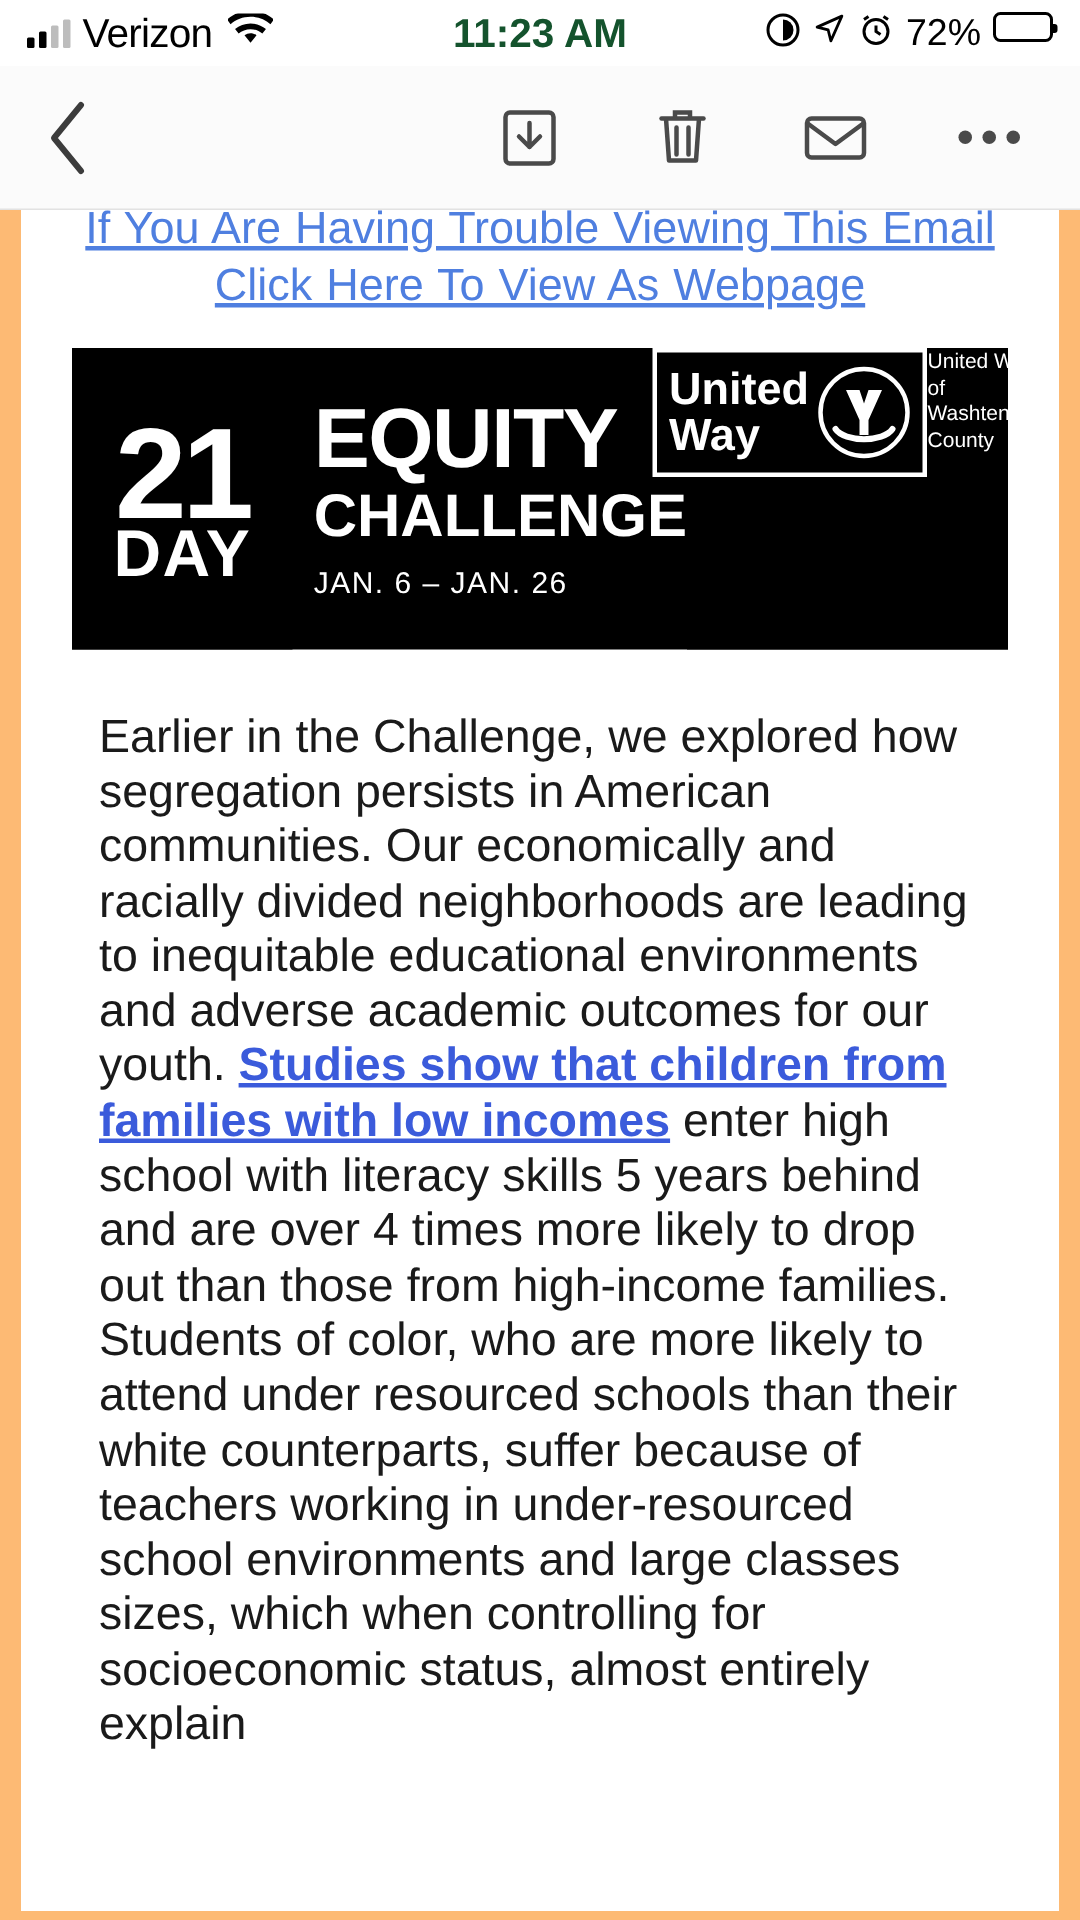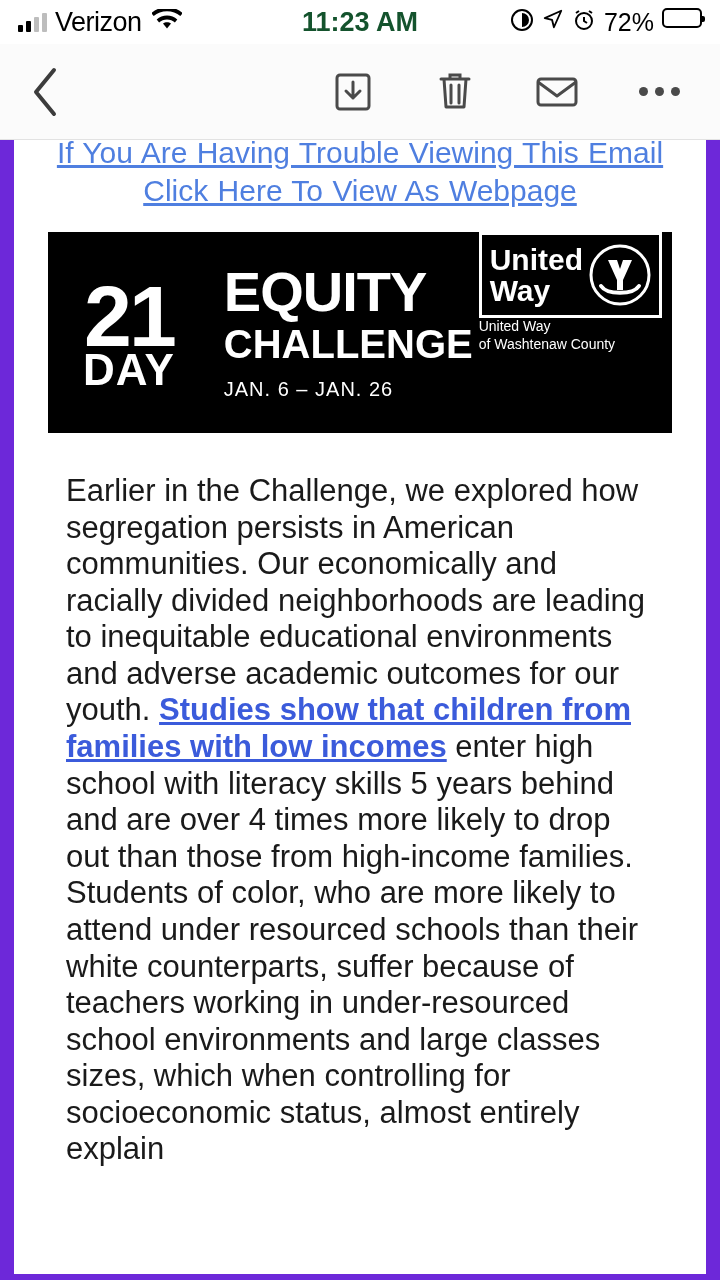--- a/index.html
+++ b/index.html
@@ -145,21 +145,21 @@
     display: block;
   }
 
   
   .mail-scroll {
     position: absolute;
     top: 140px;
     left: 0;
     right: 0;
     bottom: 0;
-    background: #6d28d9;
+    background: #fdba74;
     overflow: hidden;
   }
   .mail-page {
     background: #ffffff;
     margin: 0 14px;
     min-height: 100%;
     position: relative;
     top: -6px;
   }
   .preheader-link {
@@ -226,21 +226,22 @@
     font-size: 20px;
     font-weight: normal;
     letter-spacing: 1px;
     margin-top: 10px;
   }
   .banner-uw {
     width: 214px;
     background: #000;
     color: #fff;
     display: flex;
-    flex-direction: column;
+    flex-direction: row;
+    justify-content: center;
     padding: 0 10px 0 6px;
     box-sizing: border-box;
   }
   .uw-top {
     border: 3px solid #fff;
     display: flex;
     align-items: center;
     padding: 6px 8px;
     gap: 6px;
     height: 86px;

